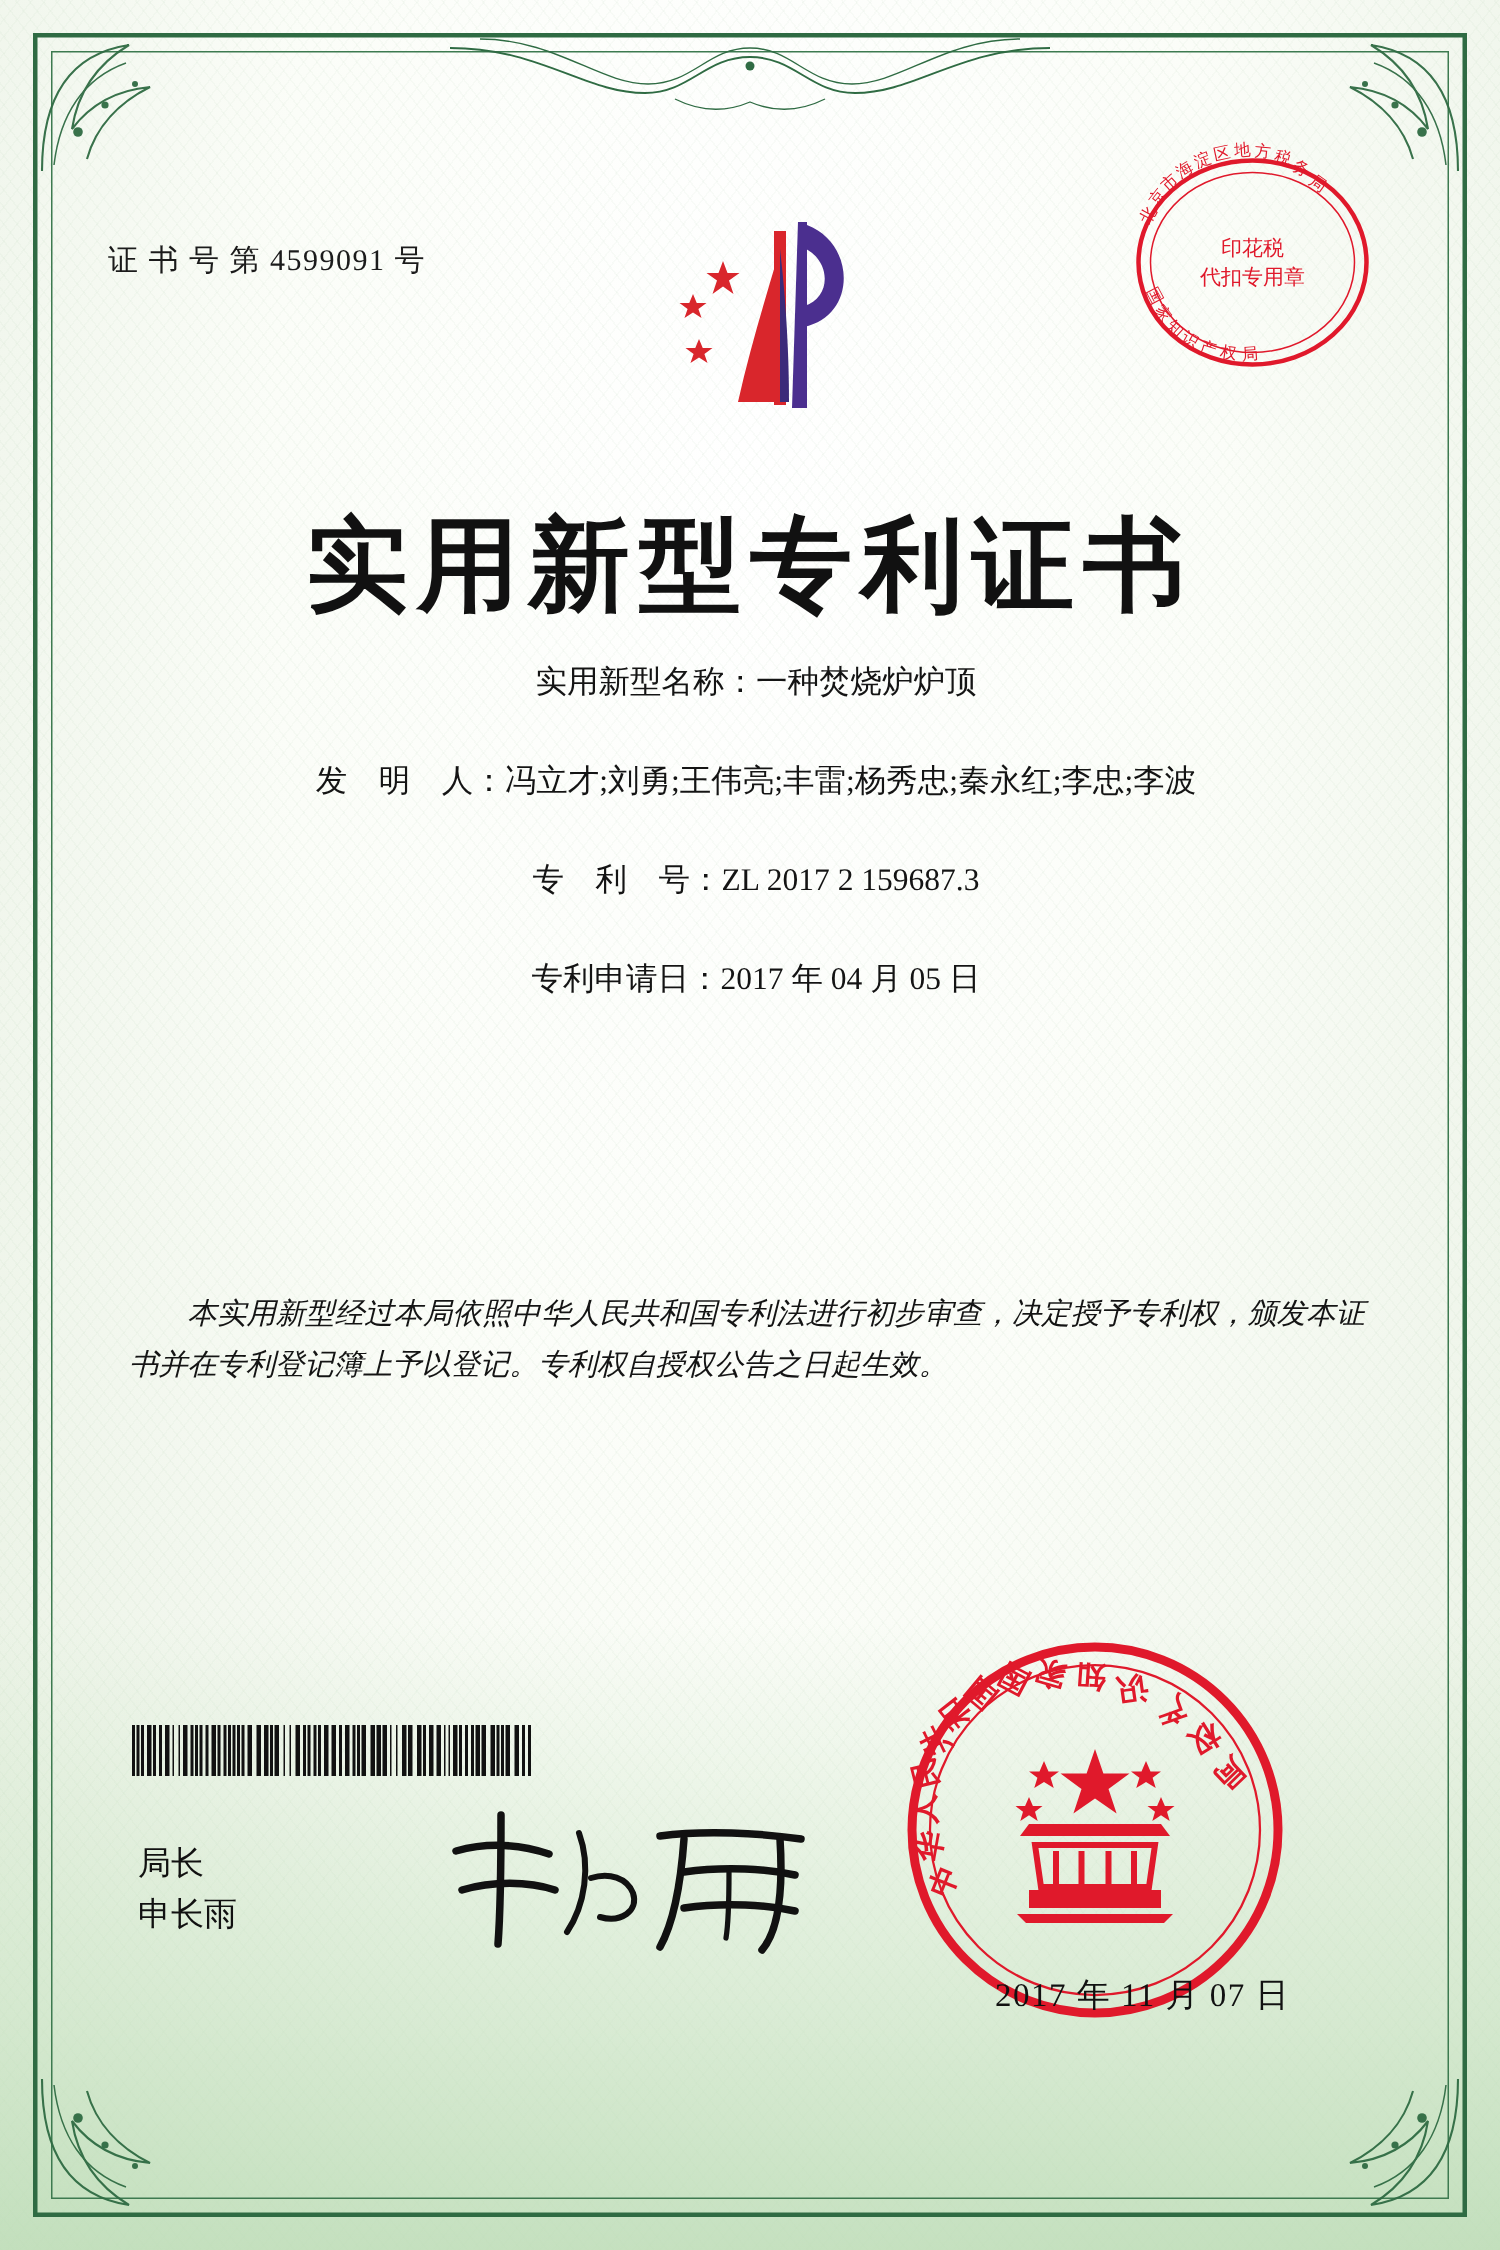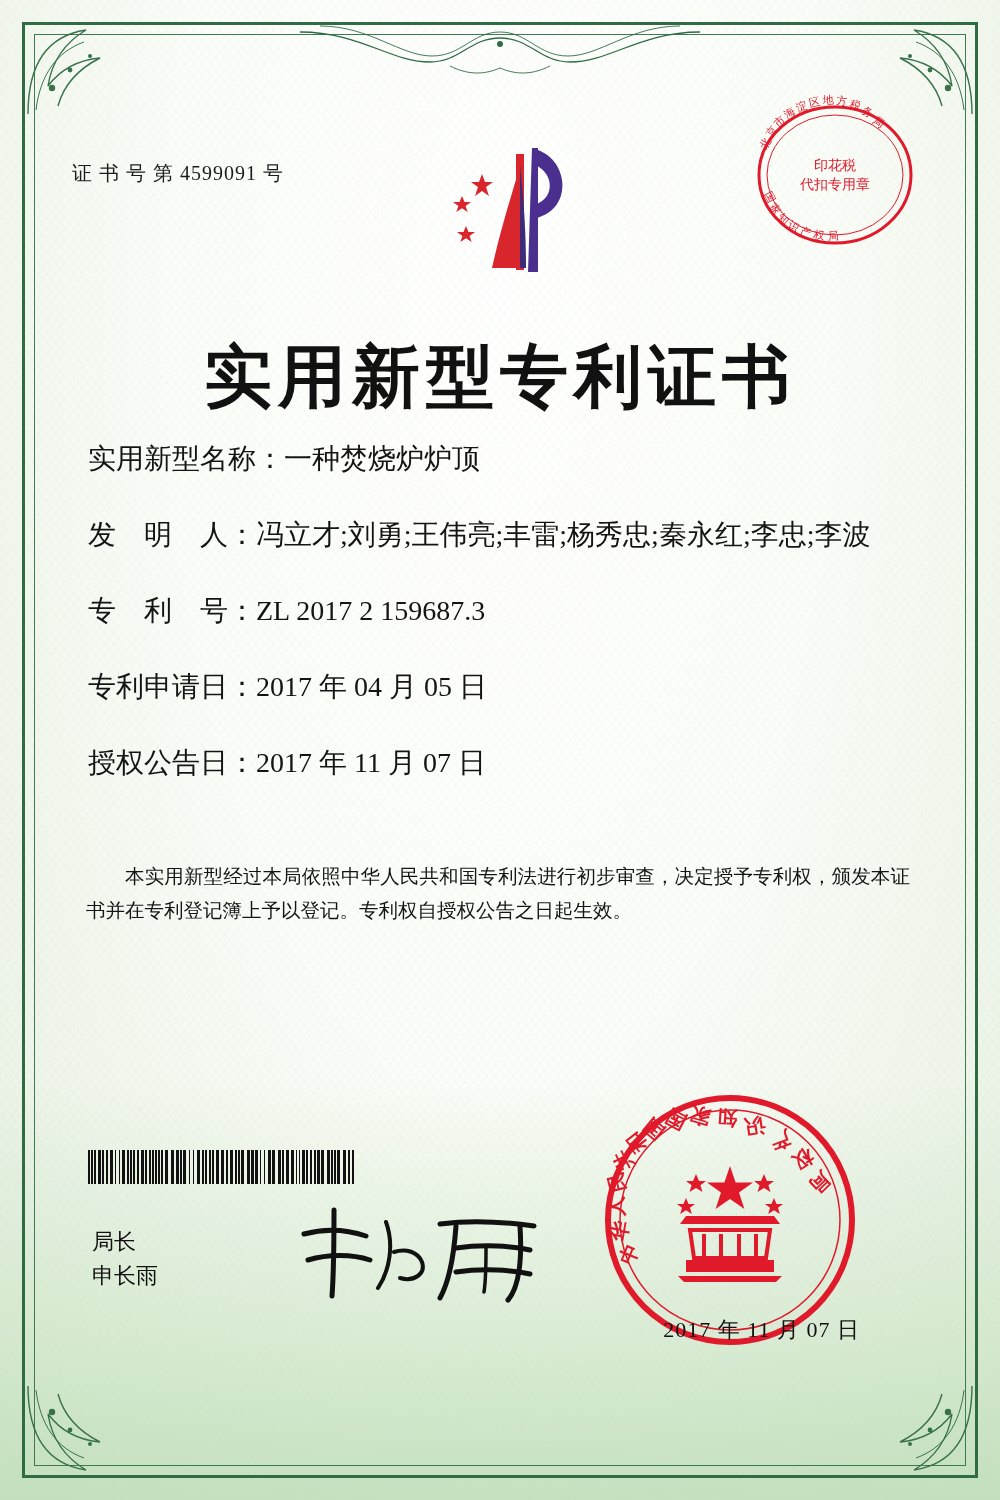--- a/index.html
+++ b/index.html
@@ -116,24 +116,25 @@
     margin-top: 32px;
   }
 
   .fields {
     position: absolute;
     left: 28px;
     right: 20px;
     top: 380px;
   }
   .field {
-    font-size: 28px;
+    font-size: 21px;
     color: #141414;
     margin-bottom: 38px;
     white-space: nowrap;
+    text-align: center;
   }
   .field .lbl {
     display: inline-block;
   }
   .field .val {
     display: inline-block;
   }
 
   .paragraphs {
     position: absolute;
@@ -141,20 +142,21 @@
     right: 30px;
     top: 800px;
     font-size: 19.5px;
     line-height: 1.75;
     color: #141414;
     text-align: justify;
   }
   .paragraphs p {
     margin: 0 0 4px 0;
     text-indent: 2em;
+    font-style: italic;
   }
 
   
   .barcode {
     position: absolute;
     left: 28px;
     top: 1090px;
     width: 290px;
     height: 34px;
     display: flex;
@@ -329,23 +331,20 @@
         <span class="lbl">实用新型名称：</span><span class="val">一种焚烧炉炉顶</span>
       </div>
       <div class="field">
         <span class="lbl">发　明　人：</span><span class="val">冯立才;刘勇;王伟亮;丰雷;杨秀忠;秦永红;李忠;李波</span>
       </div>
       <div class="field">
         <span class="lbl">专　利　号：</span><span class="val">ZL 2017 2 159687.3</span>
       </div>
       <div class="field">
         <span class="lbl">专利申请日：</span><span class="val">2017 年 04 月 05 日</span>
-      </div>
-      <div class="field">
-        <span class="lbl">授权公告日：</span><span class="val">2017 年 11 月 07 日</span>
       </div>
     </div>
 
     <div class="paragraphs">
       <p>本实用新型经过本局依照中华人民共和国专利法进行初步审查，决定授予专利权，颁发本证书并在专利登记簿上予以登记。专利权自授权公告之日起生效。</p>
     </div>
 
     <div class="barcode">
         <i style="width: 1.6px; margin-right: 1.4px;"></i>
         <i style="width: 1.6px; margin-right: 1.4px;"></i>

